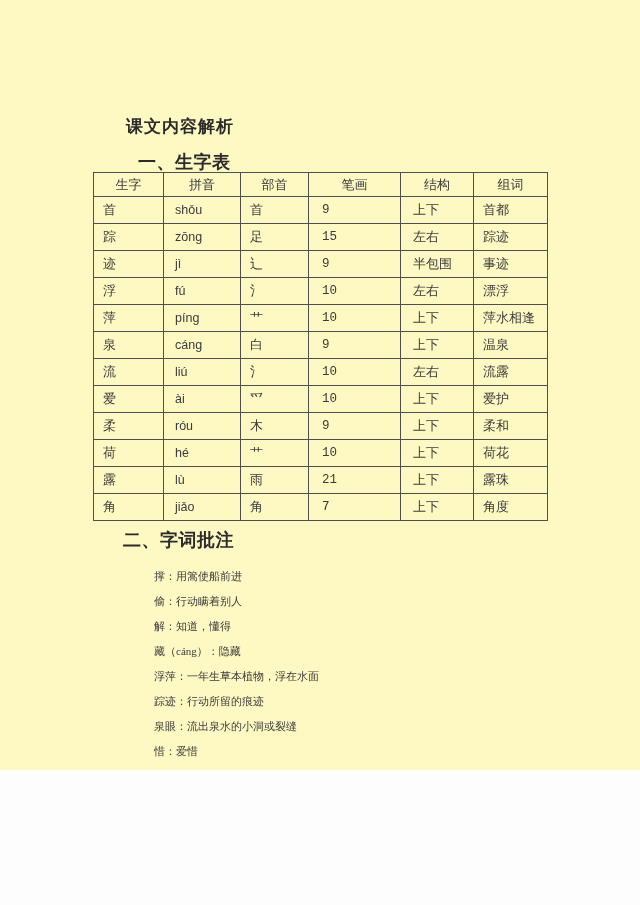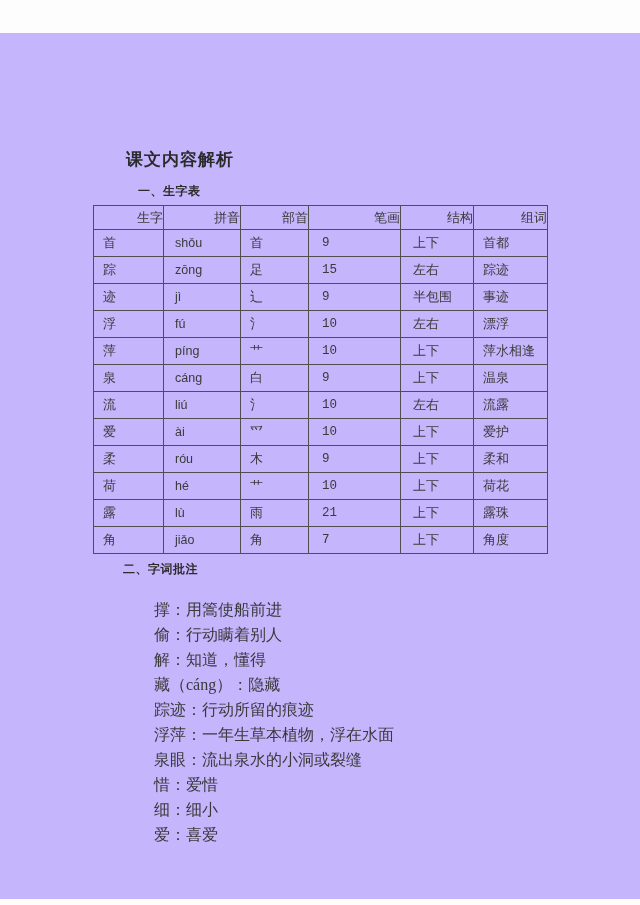--- a/index.html
+++ b/index.html
@@ -4,37 +4,36 @@
 <style>
   html, body { margin: 0; padding: 0; }
   body {
     width: 640px; height: 905px;
     background: #fdfdfd;
     color: #3a3a3a;
     font-family: "Liberation Serif", "DejaVu Serif", serif;
   }
   .page {
     position: relative;
-    width: 640px; height: 866px;
+    width: 640px; height: 770px;
     overflow: hidden;
-    background: #c4b5fd;
-    margin-top: 33px;
+    background: #fef9c3;
   }
   .doc-title {
     position: absolute;
     top: 115px; left: 126px;
     font-size: 17px;
     font-weight: bold;
     letter-spacing: 1px;
     color: #2b2b2b;
     font-family: "Liberation Sans", "DejaVu Sans", sans-serif;
   }
   .sec-heading {
     position: absolute;
-    font-size: 12px;
+    font-size: 18px;
     font-weight: bold;
     letter-spacing: 0.5px;
     color: #2b2b2b;
     font-family: "Liberation Sans", "DejaVu Sans", sans-serif;
   }
   .sec1-heading { top: 150px; left: 138px; }
   .sec2-heading { top: 528px; left: 123px; }
   table.charz {
     position: absolute;
     top: 172px; left: 93px;
@@ -44,21 +43,21 @@
   table.charz th, table.charz td {
     border: 1px solid #4f4f4f;
     font-weight: normal;
     font-size: 13px;
     color: #3a3a3a;
     overflow: hidden;
     white-space: nowrap;
   }
   table.charz th {
     height: 23px;
-    text-align: right;
+    text-align: center;
     vertical-align: middle;
     padding: 0;
   }
   table.charz td {
     height: 26px;
     text-align: left;
     vertical-align: middle;
     padding: 0 0 0 9px;
   }
   table.charz td.col-pinyin {
@@ -73,21 +72,21 @@
   }
   table.charz td.col-structure { padding-left: 12px; }
   .annotations {
     position: absolute;
     top: 564px; left: 154px;
     width: 420px;
   }
   .annotation-item {
     height: 25px;
     line-height: 25px;
-    font-size: 16px;
+    font-size: 11px;
     color: #3a3a3a;
     white-space: nowrap;
   }
 </style>
 </head>
 <body>
 
 <div class="page">
 
   <div class="doc-title">课文内容解析</div>
@@ -213,21 +212,21 @@
       </tbody>
   </table>
 
   <div class="sec-heading sec2-heading">二、字词批注</div>
 
   <div class="annotations">
       <div class="annotation-item">撑：用篙使船前进</div>
       <div class="annotation-item">偷：行动瞒着别人</div>
       <div class="annotation-item">解：知道，懂得</div>
       <div class="annotation-item">藏（cáng）：隐藏</div>
+      <div class="annotation-item">浮萍：一年生草本植物，浮在水面</div>
       <div class="annotation-item">踪迹：行动所留的痕迹</div>
-      <div class="annotation-item">浮萍：一年生草本植物，浮在水面</div>
       <div class="annotation-item">泉眼：流出泉水的小洞或裂缝</div>
       <div class="annotation-item">惜：爱惜</div>
       <div class="annotation-item">细：细小</div>
       <div class="annotation-item">爱：喜爱</div>
     </div>
 
 </div>
 
 </body></html>

